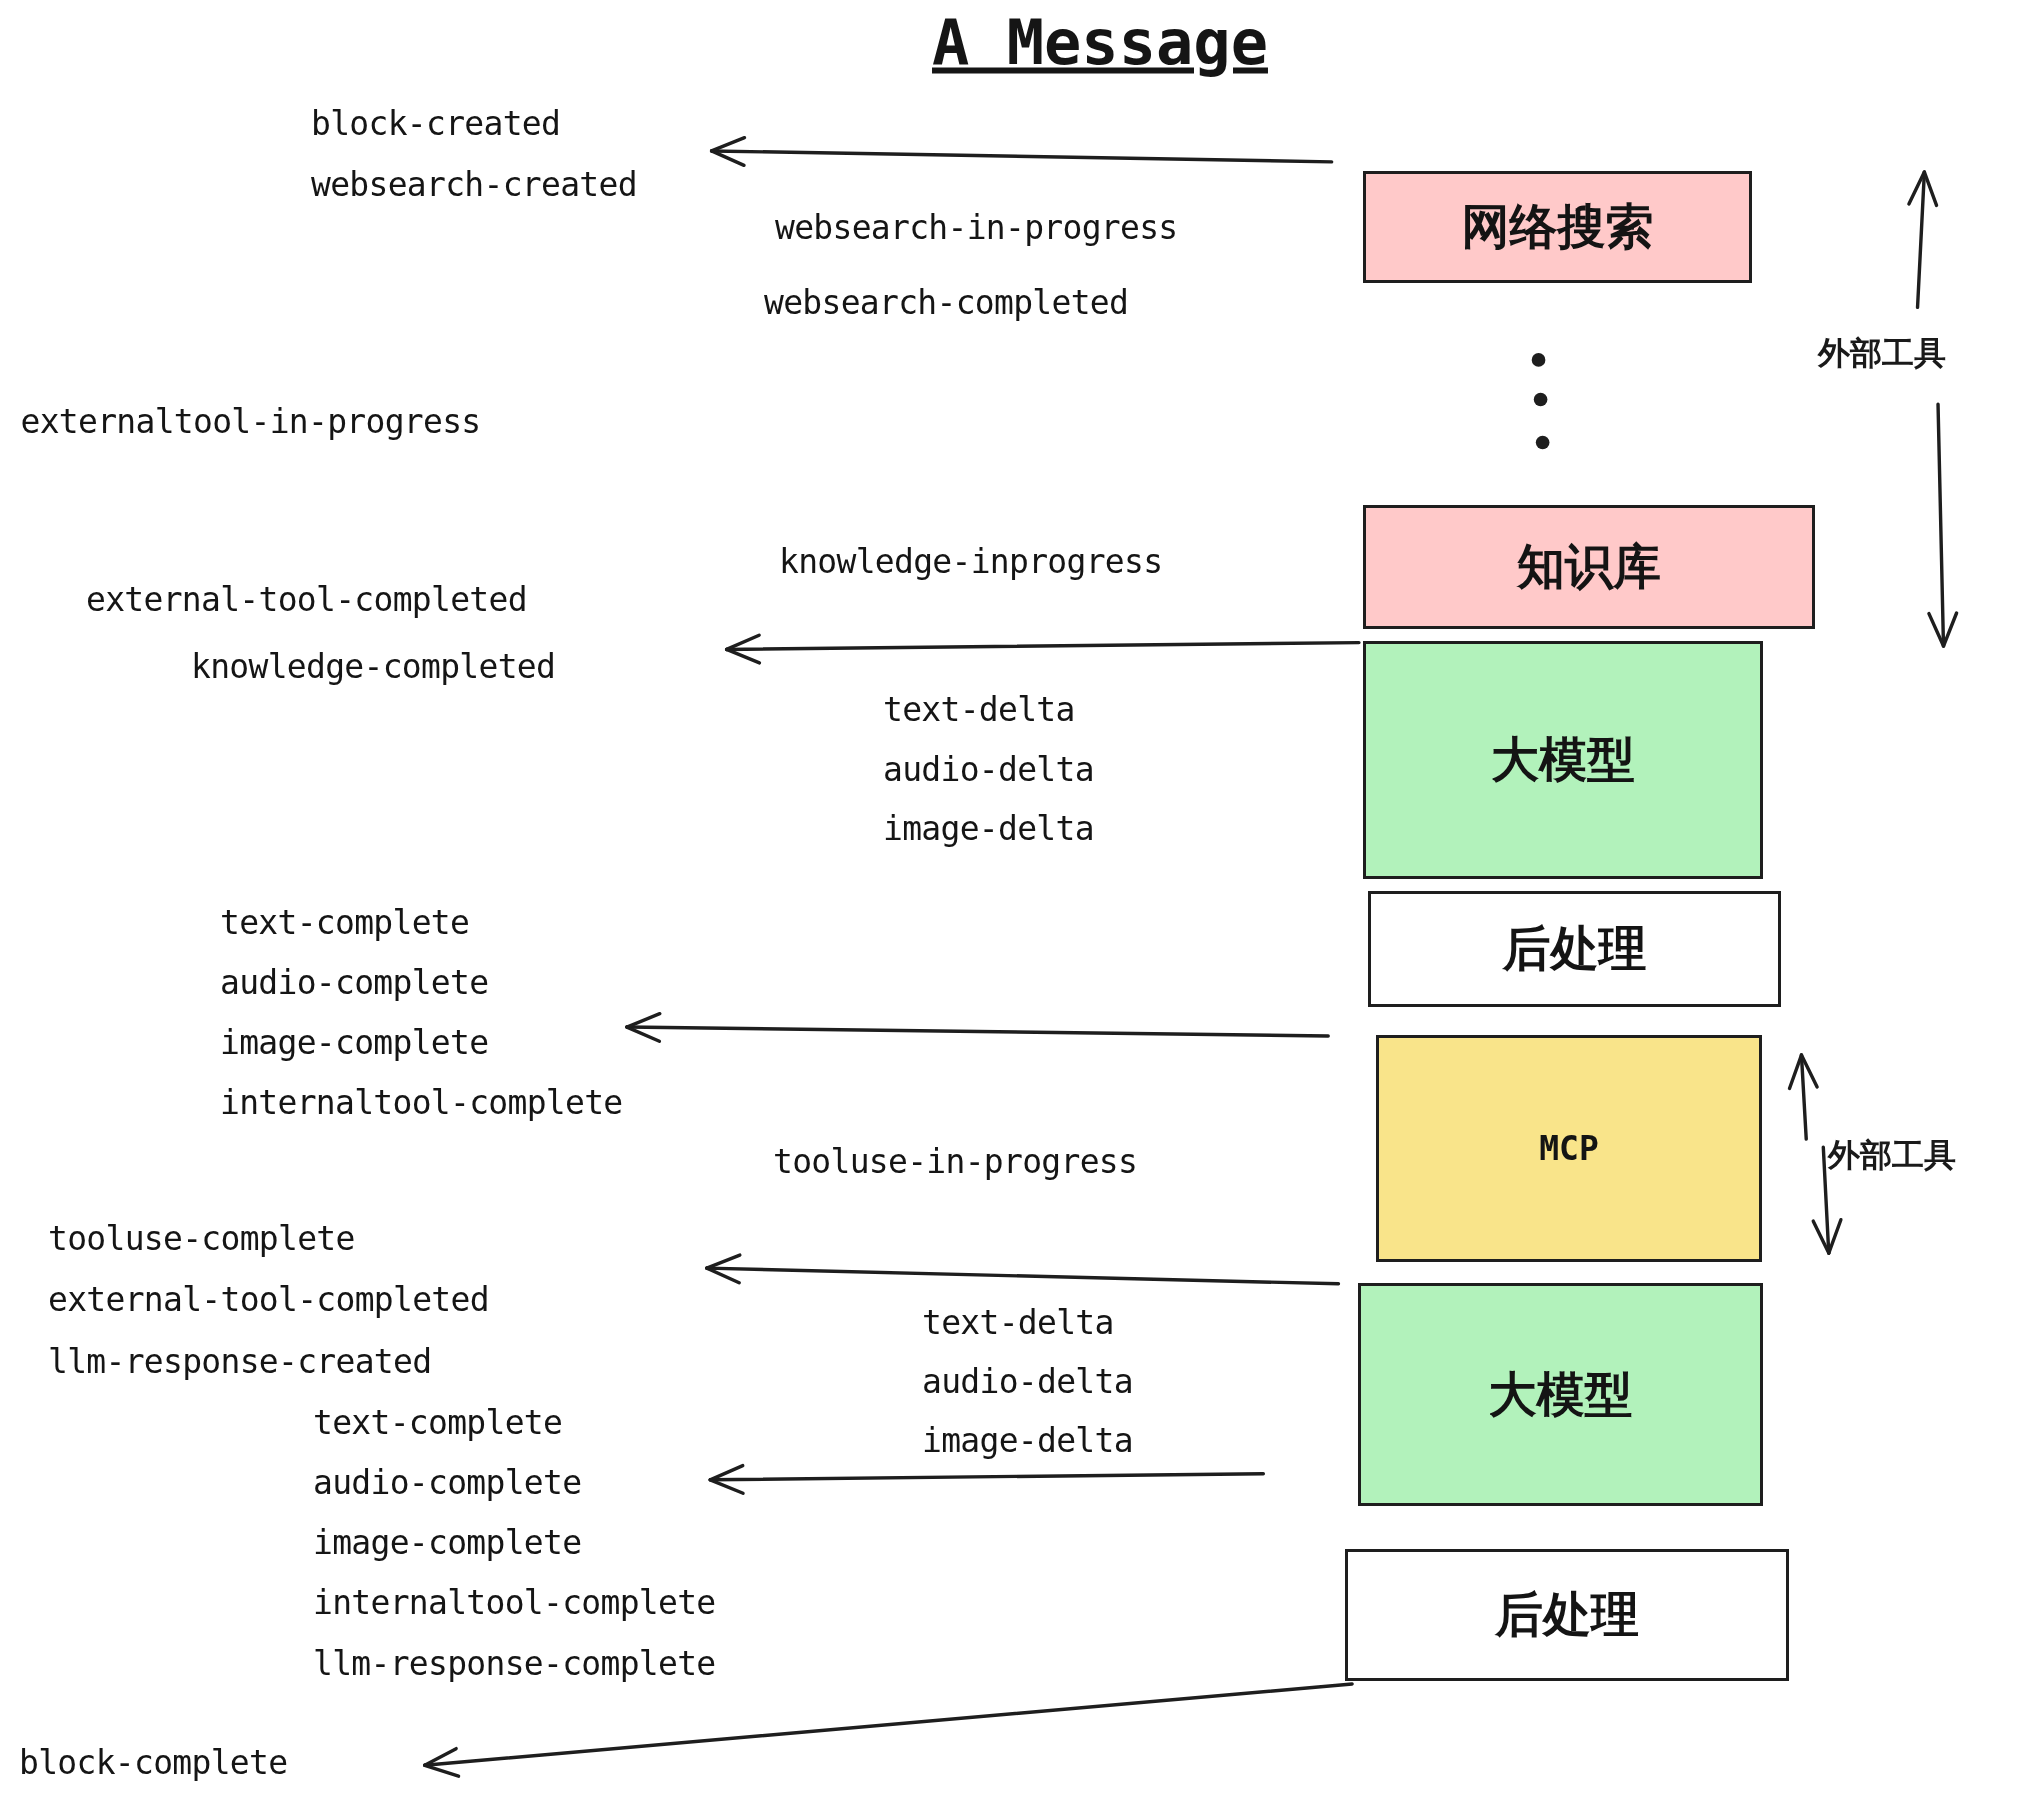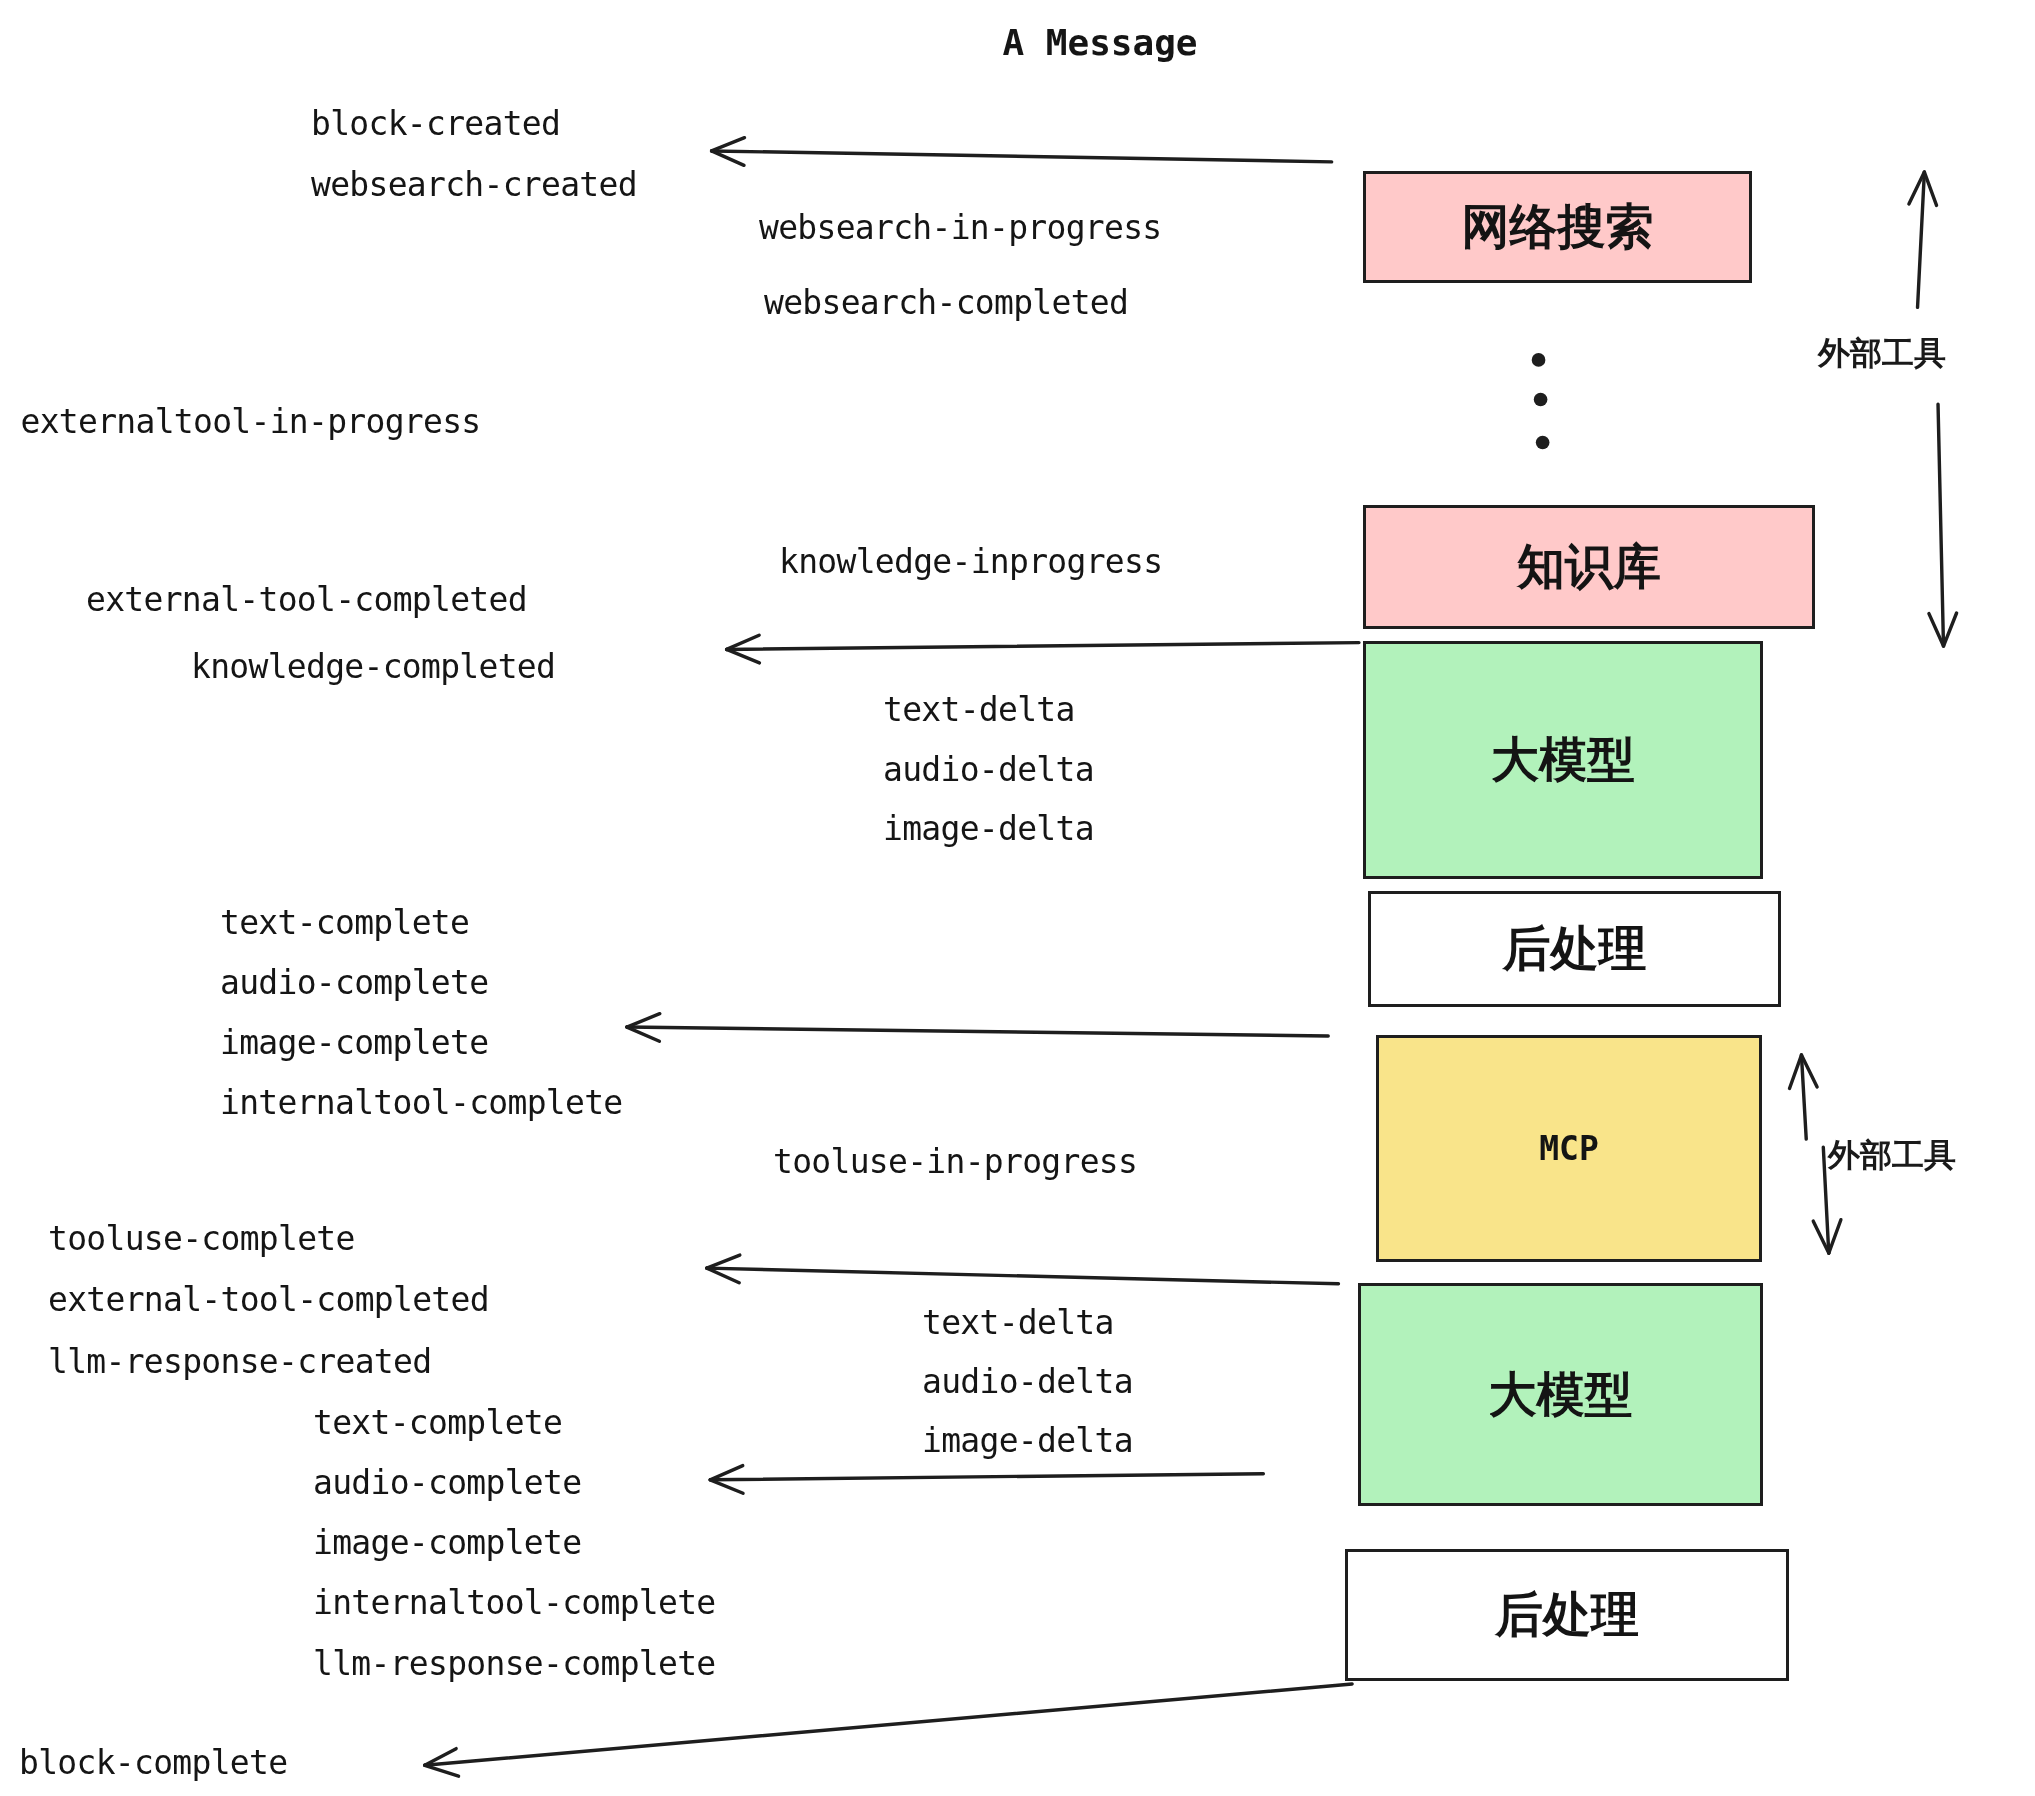--- a/index.html
+++ b/index.html
@@ -18,24 +18,25 @@
     font-size:33px;
     letter-spacing:-0.7px;
     color:#151515;
     white-space:nowrap;
     font-weight:500;
   }
   .title{
     position:absolute;
     transform:translate(-50%,-50%);
     font-family:"DejaVu Sans Mono","Liberation Mono",monospace;
-    font-size:36px;
+    font-size:62px;
     font-weight:700;
     color:#151515;
     white-space:nowrap;
+    text-decoration:underline;
   }
   .side-label{
     position:absolute;
     transform:translateY(-50%);
     font-family:"DejaVu Sans","Liberation Sans",sans-serif;
     font-size:32px;
     font-weight:600;
     color:#1a1a1a;
     white-space:nowrap;
   }
@@ -139,21 +140,21 @@
       <div class="box" style="left: 1358px; top: 1283px; width: 405px; height: 223px; background: rgb(178, 242, 187);">
         <span class="box-label">大模型</span>
       </div>
       <div class="box" style="left: 1345px; top: 1549px; width: 444px; height: 132px; background: rgb(255, 255, 255);">
         <span class="box-label">后处理</span>
       </div>
     </div>
   <div id="labels">
       <div class="evt" style="left: 311px; top: 123px;">block-created</div>
       <div class="evt" style="left: 311px; top: 184px;">websearch-created</div>
-      <div class="evt" style="left: 759px; top: 227px; text-align: right;">websearch-in-progress</div>
+      <div class="evt" style="left: 775px; top: 227px; text-align: right;">websearch-in-progress</div>
       <div class="evt" style="left: 764px; top: 302px;">websearch-completed</div>
       <div class="evt" style="left: 20.5px; top: 421px;">externaltool-in-progress</div>
       <div class="evt" style="left: 779px; top: 561px;">knowledge-inprogress</div>
       <div class="evt" style="left: 86px; top: 599px;">external-tool-completed</div>
       <div class="evt" style="left: 191px; top: 666px;">knowledge-completed</div>
       <div class="evt" style="left: 883px; top: 709px;">text-delta</div>
       <div class="evt" style="left: 883px; top: 769px;">audio-delta</div>
       <div class="evt" style="left: 883px; top: 828px;">image-delta</div>
       <div class="evt" style="left: 220px; top: 922px;">text-complete</div>
       <div class="evt" style="left: 220px; top: 982px;">audio-complete</div>

